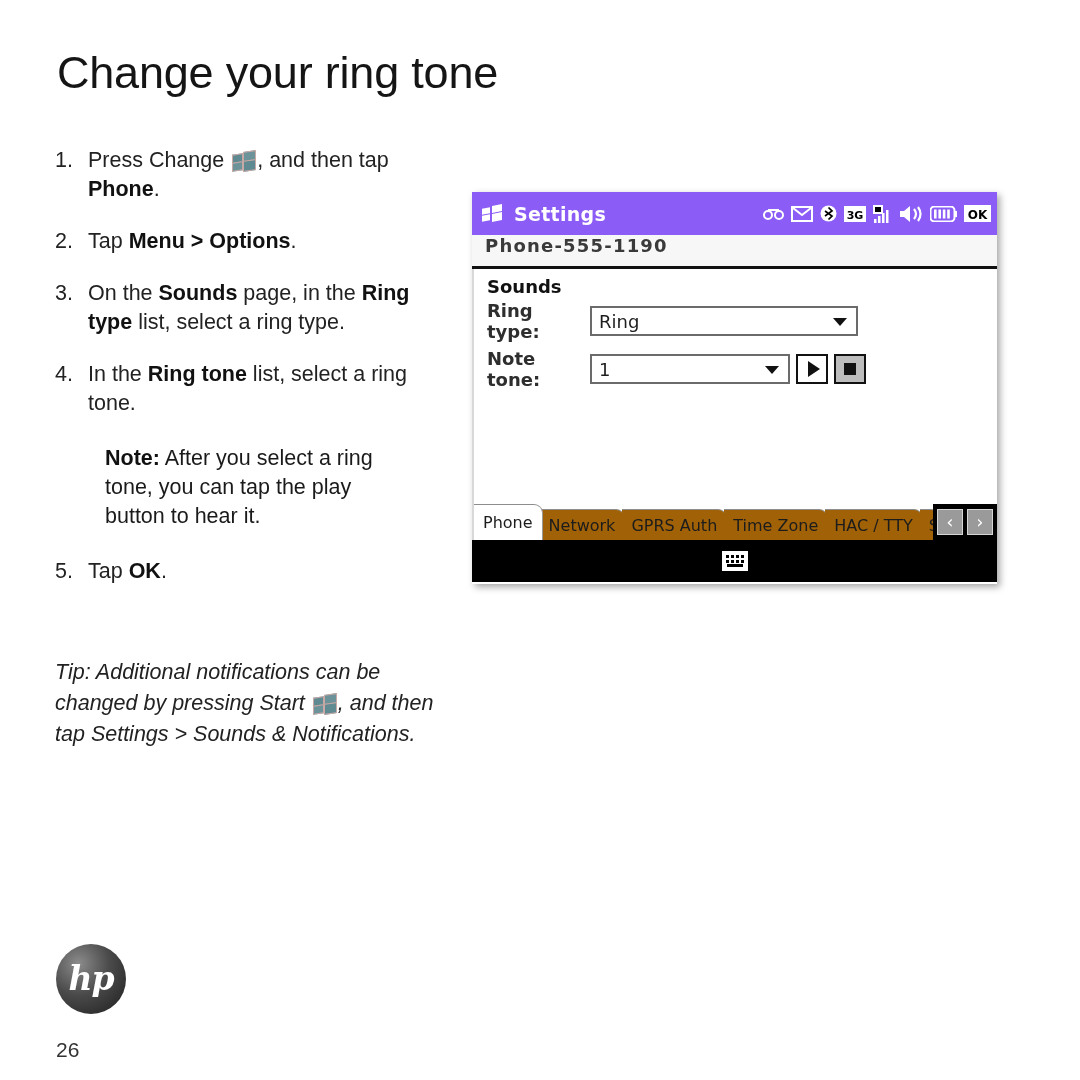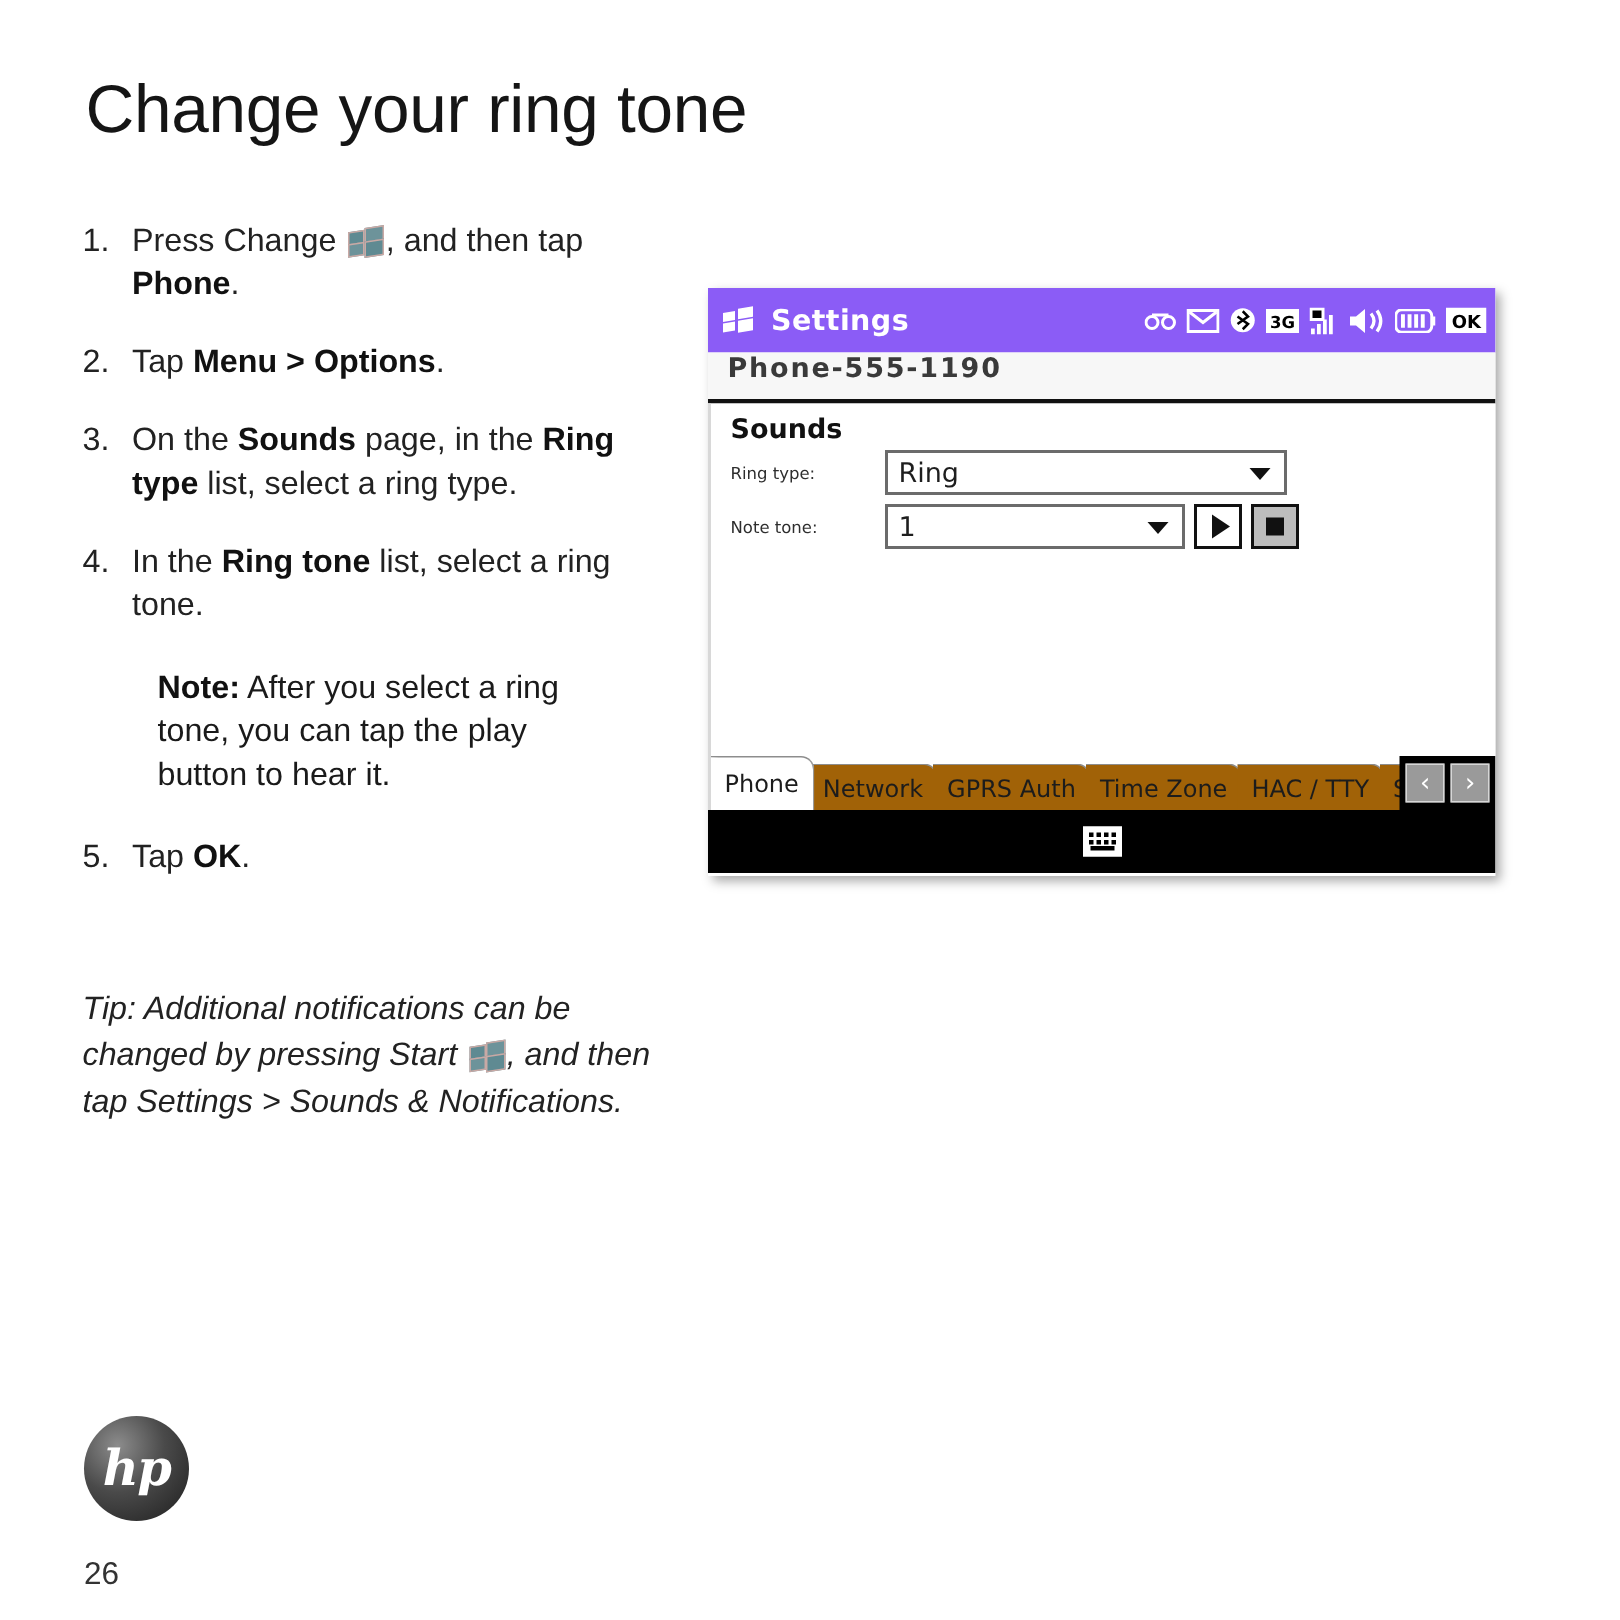--- a/index.html
+++ b/index.html
@@ -176,22 +176,22 @@
     color: #111;
     margin-bottom: 3px;
   }
   .form-row {
     display: flex;
     align-items: center;
     margin-bottom: 6px;
   }
   .form-label {
     width: 103px;
-    font-size: 11px;
-    font-weight: 400;
+    font-size: 18px;
+    font-weight: 700;
     color: #2e2e2e;
     flex: 0 0 auto;
   }
   .combo {
     height: 30px;
     border: 2px solid #6b6b6b;
     background: #fff;
     position: relative;
     display: flex;
     align-items: center;

